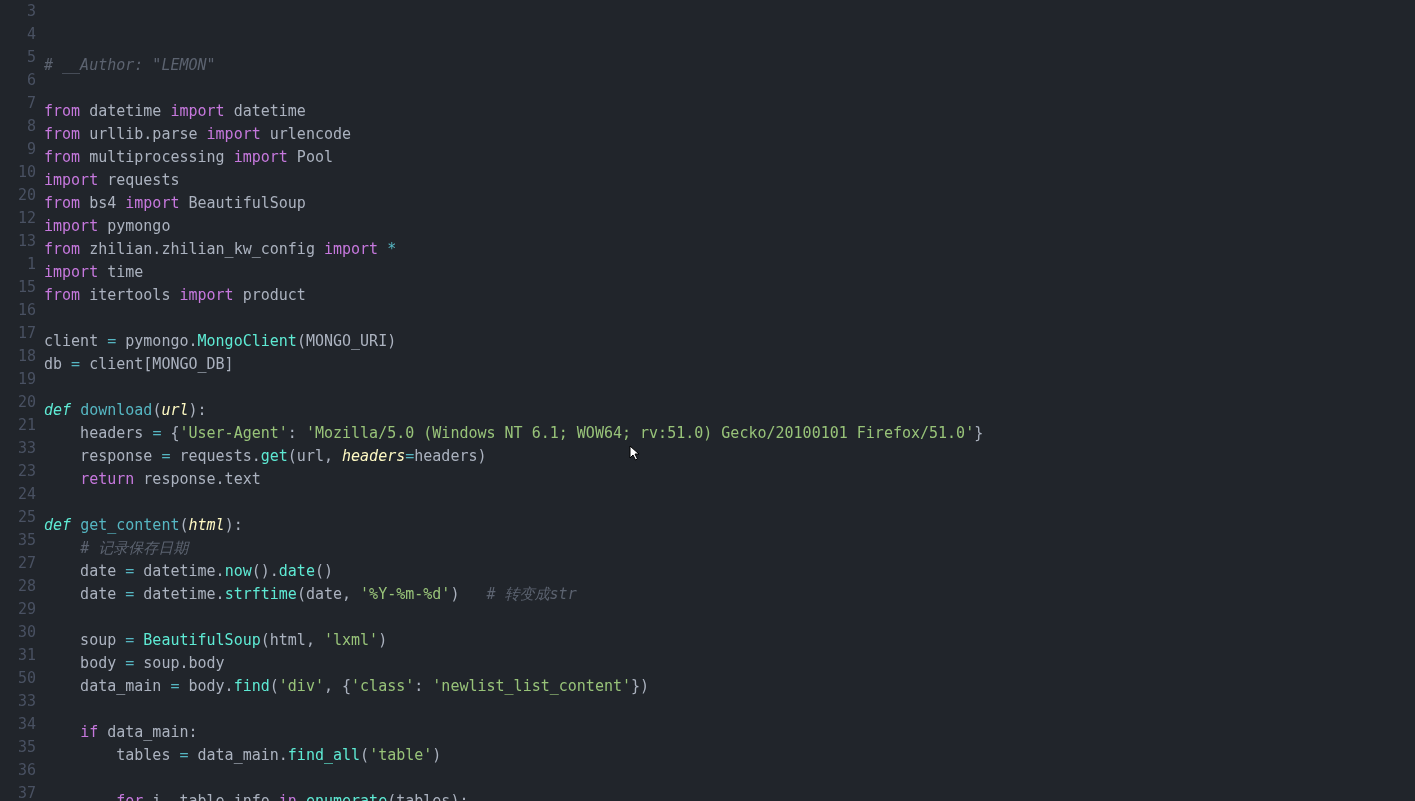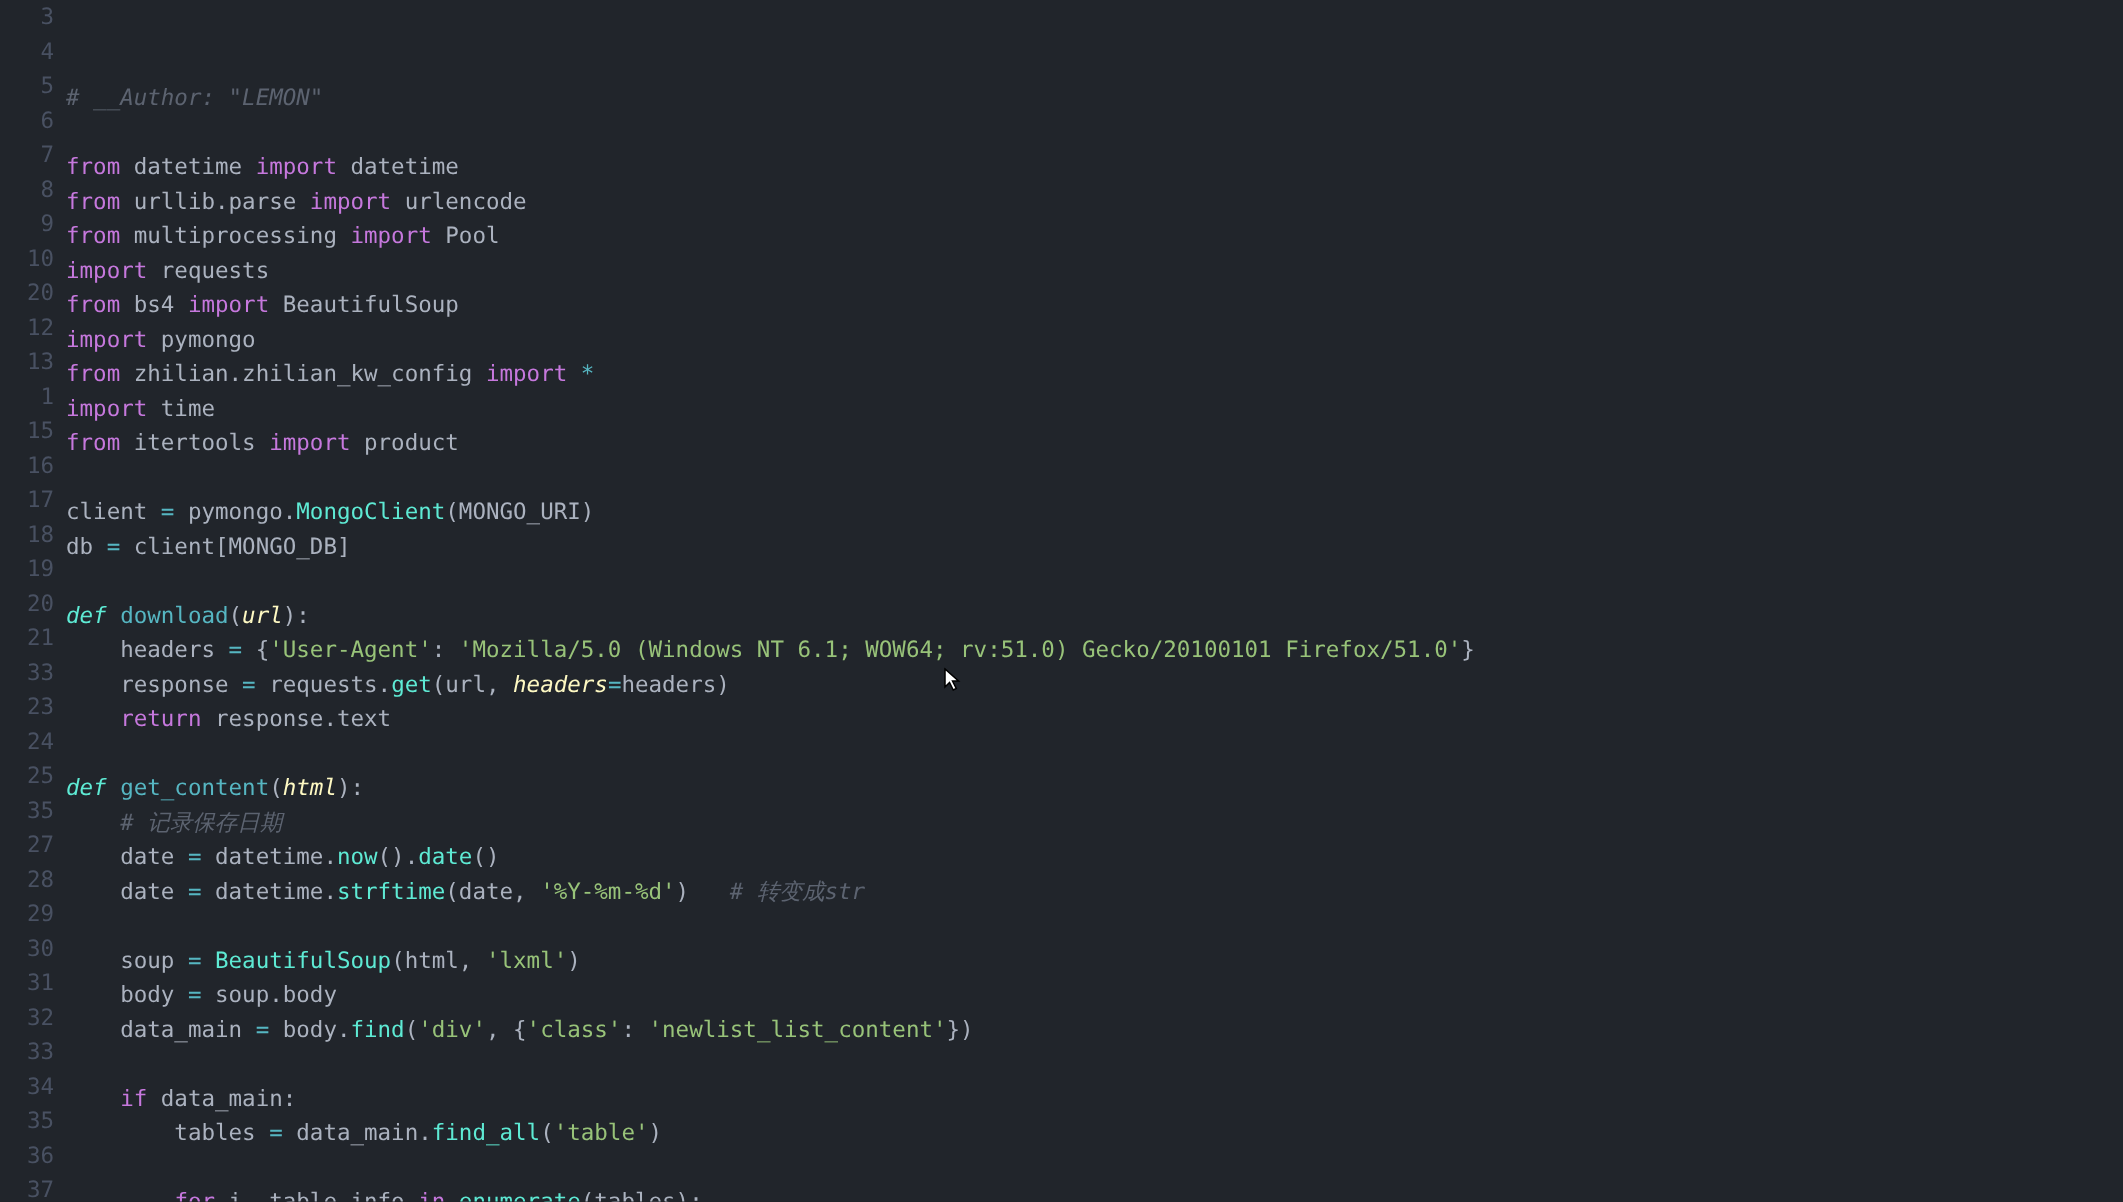--- a/index.html
+++ b/index.html
@@ -79,21 +79,21 @@
       <div class="line">33</div>
       <div class="line">23</div>
       <div class="line">24</div>
       <div class="line">25</div>
       <div class="line">35</div>
       <div class="line">27</div>
       <div class="line">28</div>
       <div class="line">29</div>
       <div class="line">30</div>
       <div class="line">31</div>
-      <div class="line">32</div>
+      <div class="line">50</div>
       <div class="line">33</div>
       <div class="line">34</div>
       <div class="line">35</div>
       <div class="line">36</div>
       <div class="line">37</div>
     </div>
   <div class="code">
     
   <div class="line"><span class="comment"># __Author: "LEMON"</span></div><div class="line"></div><div class="line"><span class="kw">from</span><span class="default"> datetime </span><span class="kw">import</span><span class="default"> datetime</span></div><div class="line"><span class="kw">from</span><span class="default"> urllib.parse </span><span class="kw">import</span><span class="default"> urlencode</span></div><div class="line"><span class="kw">from</span><span class="default"> multiprocessing </span><span class="kw">import</span><span class="default"> Pool</span></div><div class="line"><span class="kw">import</span><span class="default"> requests</span></div><div class="line"><span class="kw">from</span><span class="default"> bs4 </span><span class="kw">import</span><span class="default"> BeautifulSoup</span></div><div class="line"><span class="kw">import</span><span class="default"> pymongo</span></div><div class="line"><span class="kw">from</span><span class="default"> zhilian.zhilian_kw_config </span><span class="kw">import</span><span class="default"> </span><span class="op">*</span></div><div class="line"><span class="kw">import</span><span class="default"> time</span></div><div class="line"><span class="kw">from</span><span class="default"> itertools </span><span class="kw">import</span><span class="default"> product</span></div><div class="line"></div><div class="line"><span class="default">client </span><span class="op">=</span><span class="default"> pymongo.</span><span class="fn">MongoClient</span><span class="default">(MONGO_URI)</span></div><div class="line"><span class="default">db </span><span class="op">=</span><span class="default"> client[MONGO_DB]</span></div><div class="line"></div><div class="line"><span class="kw-it">def</span><span class="default"> </span><span class="fn-def">download</span><span class="default">(</span><span class="param">url</span><span class="default">):</span></div><div class="line"><span class="default">    headers </span><span class="op">=</span><span class="default"> {</span><span class="str">'User-Agent'</span><span class="default">: </span><span class="str">'Mozilla/5.0 (Windows NT 6.1; WOW64; rv:51.0) Gecko/20100101 Firefox/51.0'</span><span class="default">}</span></div><div class="line"><span class="default">    response </span><span class="op">=</span><span class="default"> requests.</span><span class="fn">get</span><span class="default">(url, </span><span class="param">headers</span><span class="op">=</span><span class="default">headers)</span></div><div class="line"><span class="default">    </span><span class="kw">return</span><span class="default"> response.text</span></div><div class="line"></div><div class="line"><span class="kw-it">def</span><span class="default"> </span><span class="fn-def">get_content</span><span class="default">(</span><span class="param">html</span><span class="default">):</span></div><div class="line"><span class="default">    </span><span class="comment"># 记录保存日期</span></div><div class="line"><span class="default">    date </span><span class="op">=</span><span class="default"> datetime.</span><span class="fn">now</span><span class="default">().</span><span class="fn">date</span><span class="default">()</span></div><div class="line"><span class="default">    date </span><span class="op">=</span><span class="default"> datetime.</span><span class="fn">strftime</span><span class="default">(date, </span><span class="str">'%Y-%m-%d'</span><span class="default">)   </span><span class="comment"># 转变成str</span></div><div class="line"></div><div class="line"><span class="default">    soup </span><span class="op">=</span><span class="default"> </span><span class="fn">BeautifulSoup</span><span class="default">(html, </span><span class="str">'lxml'</span><span class="default">)</span></div><div class="line"><span class="default">    body </span><span class="op">=</span><span class="default"> soup.body</span></div><div class="line"><span class="default">    data_main </span><span class="op">=</span><span class="default"> body.</span><span class="fn">find</span><span class="default">(</span><span class="str">'div'</span><span class="default">, {</span><span class="str">'class'</span><span class="default">: </span><span class="str">'newlist_list_content'</span><span class="default">})</span></div><div class="line"></div><div class="line"><span class="default">    </span><span class="kw">if</span><span class="default"> data_main:</span></div><div class="line"><span class="default">        tables </span><span class="op">=</span><span class="default"> data_main.</span><span class="fn">find_all</span><span class="default">(</span><span class="str">'table'</span><span class="default">)</span></div><div class="line"></div><div class="line"><span class="default">        </span><span class="kw">for</span><span class="default"> i, table_info </span><span class="kw">in</span><span class="default"> </span><span class="fn">enumerate</span><span class="default">(tables):</span></div><svg class="cursor-sym" viewBox="0 0 14 16" style="left: 585px; top: 445px;">
       <path d="M1 1 L1 13 L4 10 L6.5 15 L8.5 14 L6 9 L10 9 Z" fill="#ffffff" stroke="#000000" stroke-width="1"></path>

